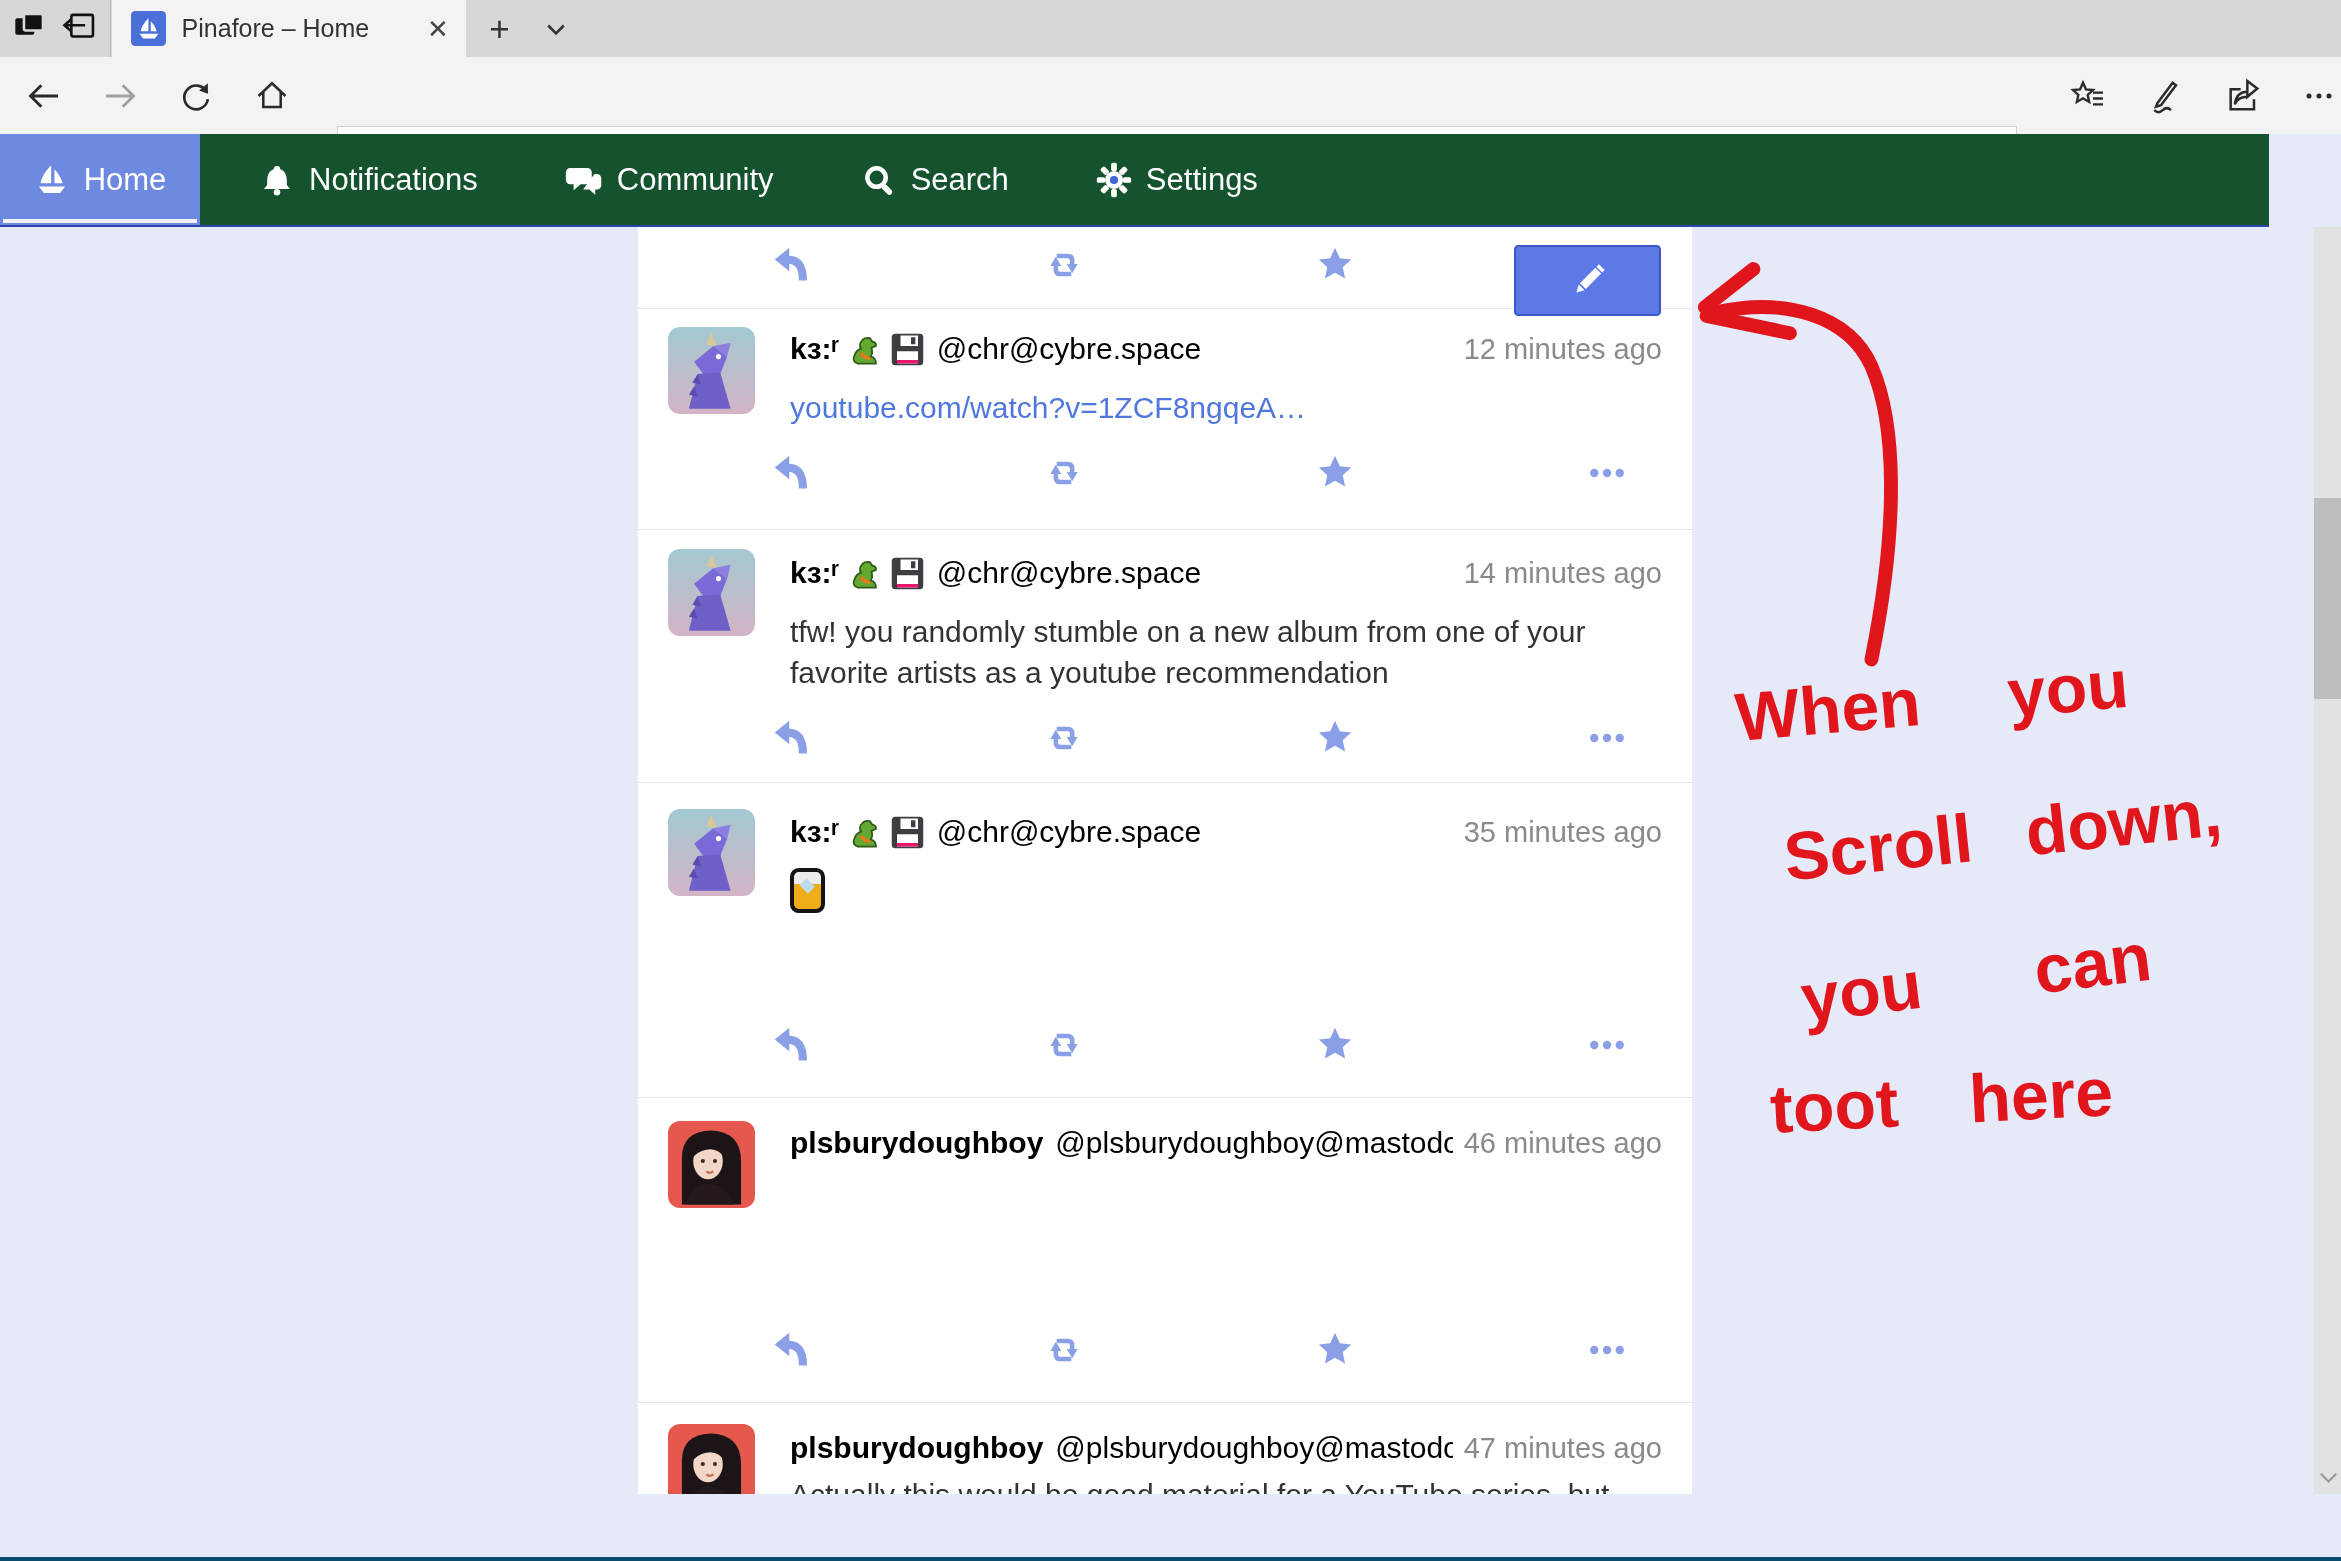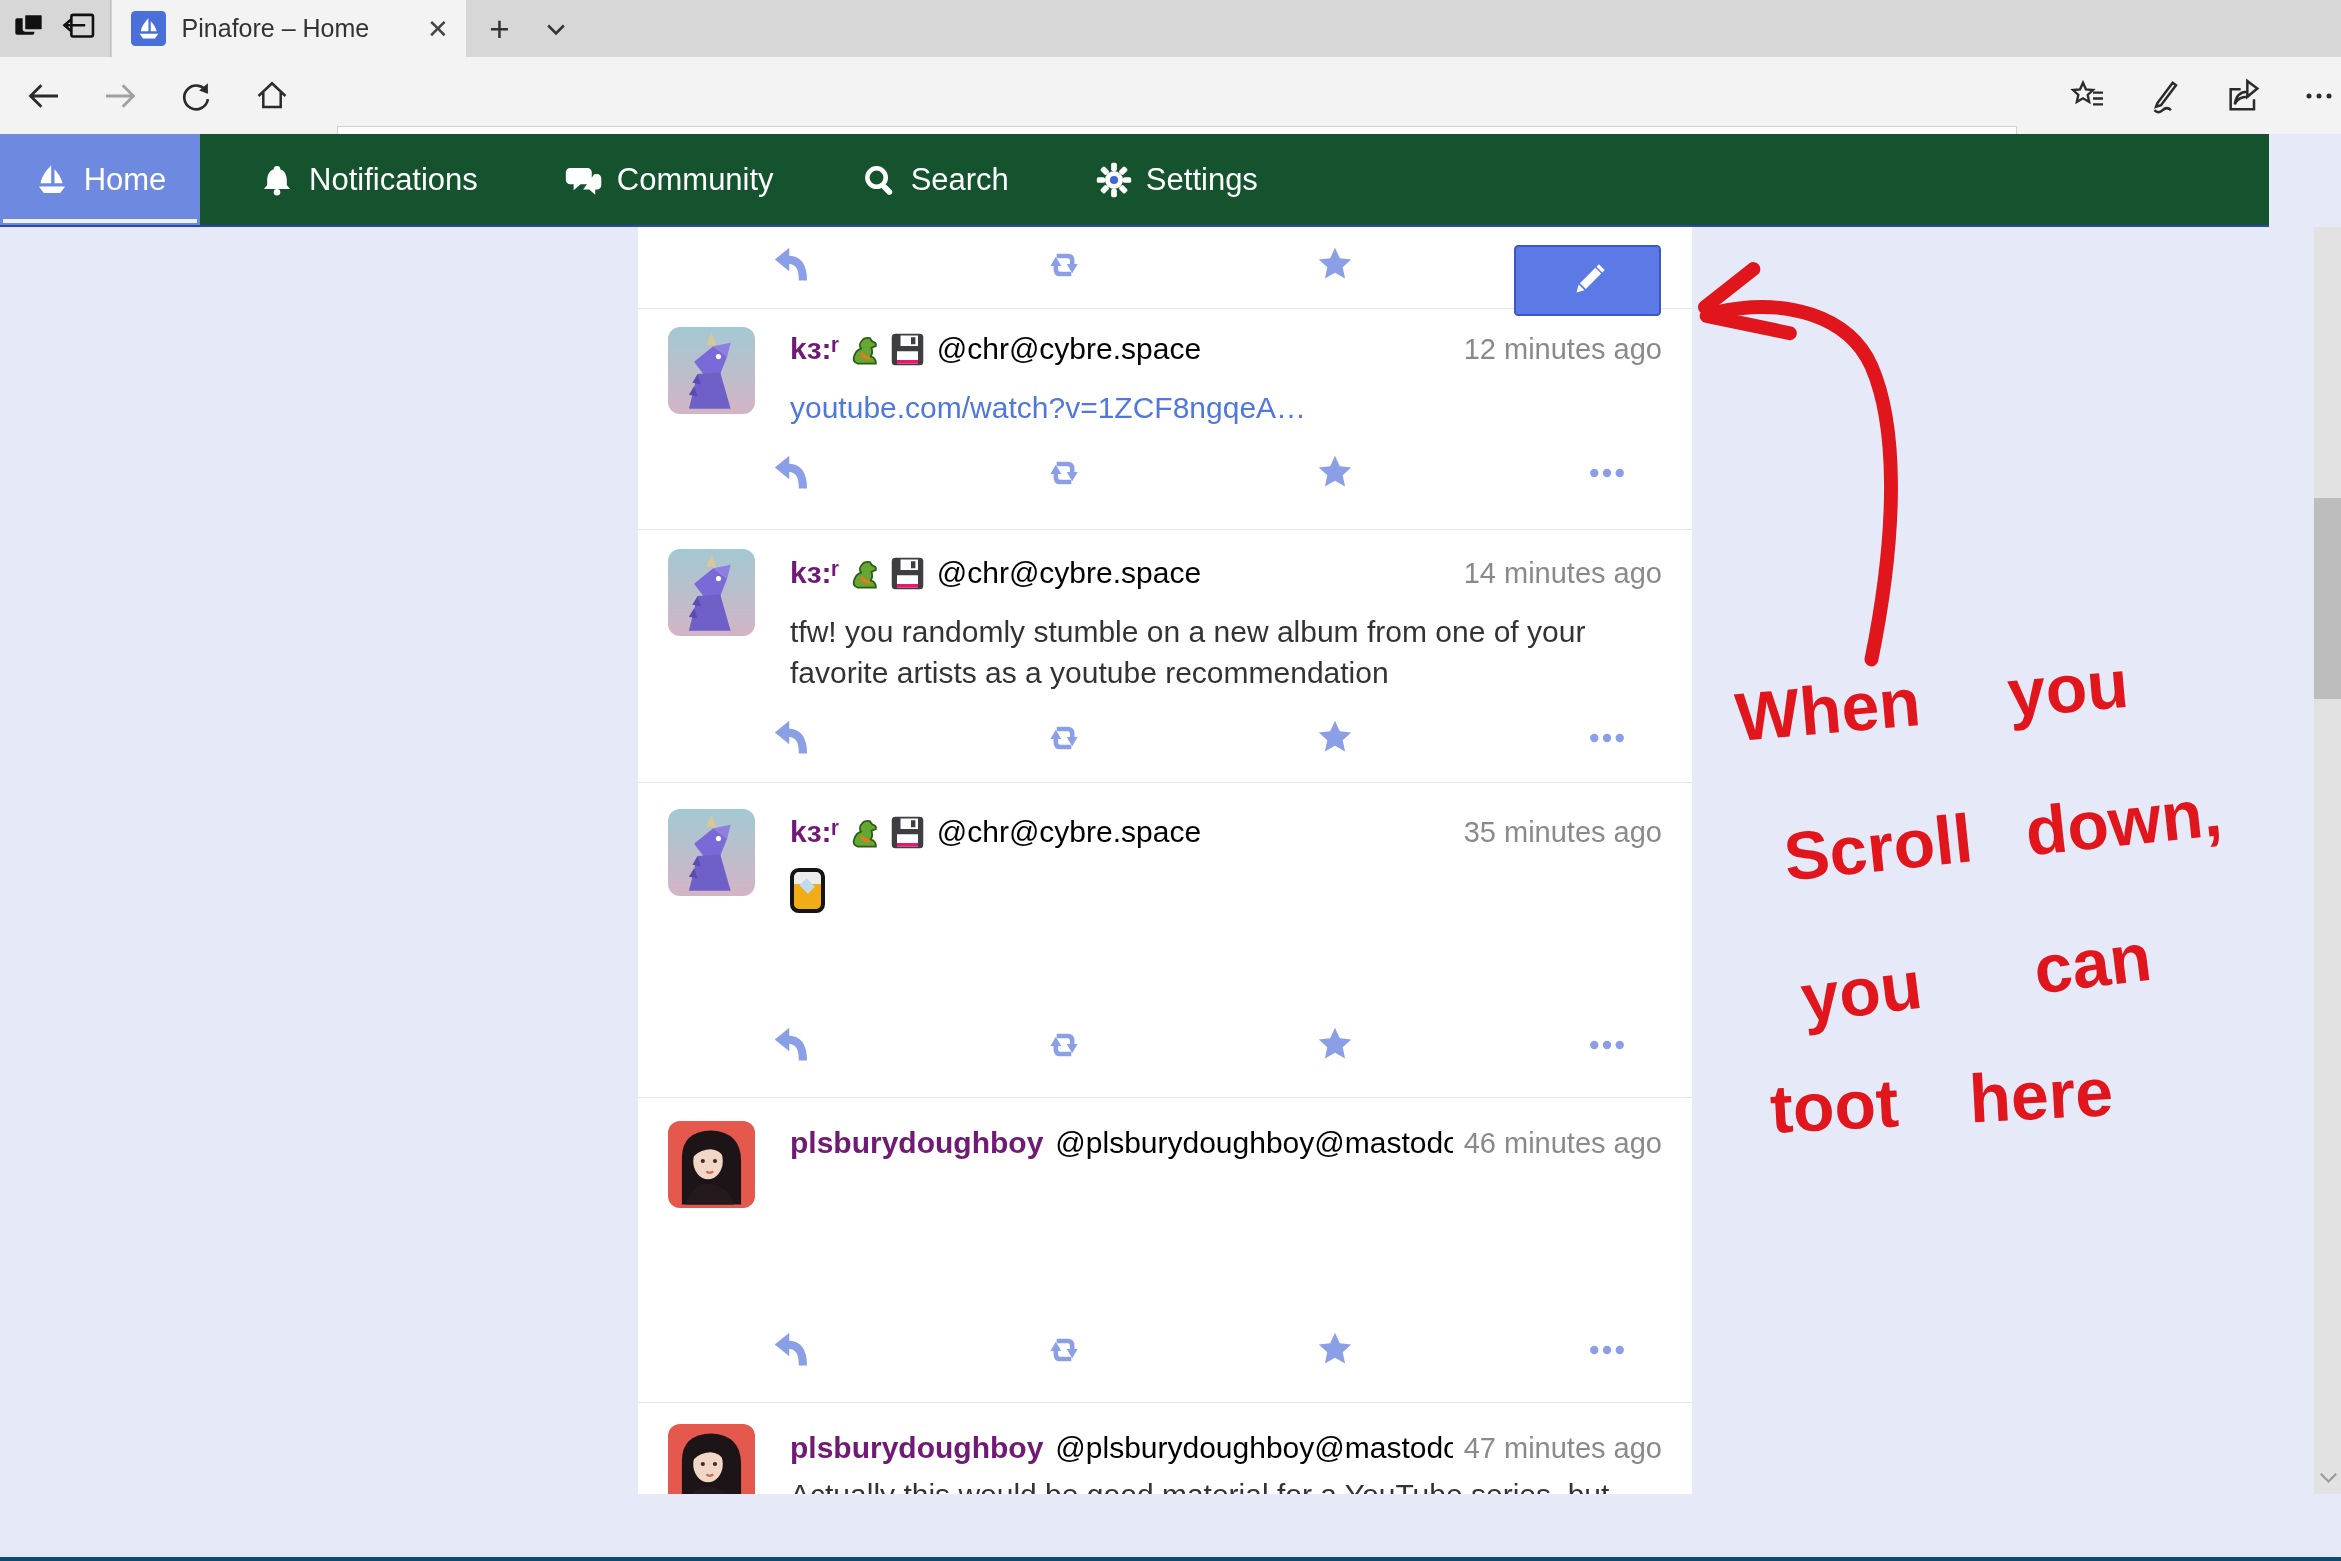--- a/index.html
+++ b/index.html
@@ -37,21 +37,21 @@
   .nav-item.active::after{content:"";position:absolute;left:2.6px;right:2.6px;bottom:1.7px;height:4.3px;background:#eef2ff;}
   .nav-item svg{flex:0 0 auto;}
 
   
   .page{position:absolute;left:0;top:227px;width:2342px;height:1267px;background:#e6eaf8;overflow:hidden;}
   .column{position:absolute;left:638px;top:0;width:1054px;height:1267px;background:#fff;}
 
   .toot{position:absolute;left:0;width:1054px;border-bottom:1.7px solid #e6e6e6;box-sizing:border-box;}
   .avatar{position:absolute;left:30px;width:87px;height:87px;border-radius:12px;overflow:hidden;}
   .thead{position:absolute;left:152px;right:30px;height:42px;display:flex;align-items:center;white-space:nowrap;}
-  .user{font-weight:bold;font-size:30px;color:#701a75;}
+  .user{font-weight:bold;font-size:30px;color:#000000;}
   .emoji{display:inline-block;width:35px;height:35px;margin-left:7.8px;vertical-align:-6px;}
   .handle{font-size:30px;color:#000000;margin-left:12px;overflow:hidden;flex:1;}
   .time{font-size:29px;color:#8a8a8a;margin-left:10.4px;}
   .tbody{position:absolute;left:152px;width:859px;font-size:30px;line-height:41px;color:#333;}
   .link{color:#5077dd;}
   .glass{display:inline-block;width:35px;height:45px;border:4.3px solid #141414;border-radius:8.7px;box-sizing:border-box;
          background:linear-gradient(#ededed 0 32%,#f0ad18 32%);position:relative;}
   .glass::after{content:"";position:absolute;left:7px;top:8.7px;width:12px;height:10.4px;background:#bcdcf0;transform:rotate(45deg);}
   .showmore{display:inline-block;font-size:28px;color:#333;background:#efefef;border:1.7px solid #9f9f9f;
             padding:8.7px 22.6px;border-radius:1.7px;}

